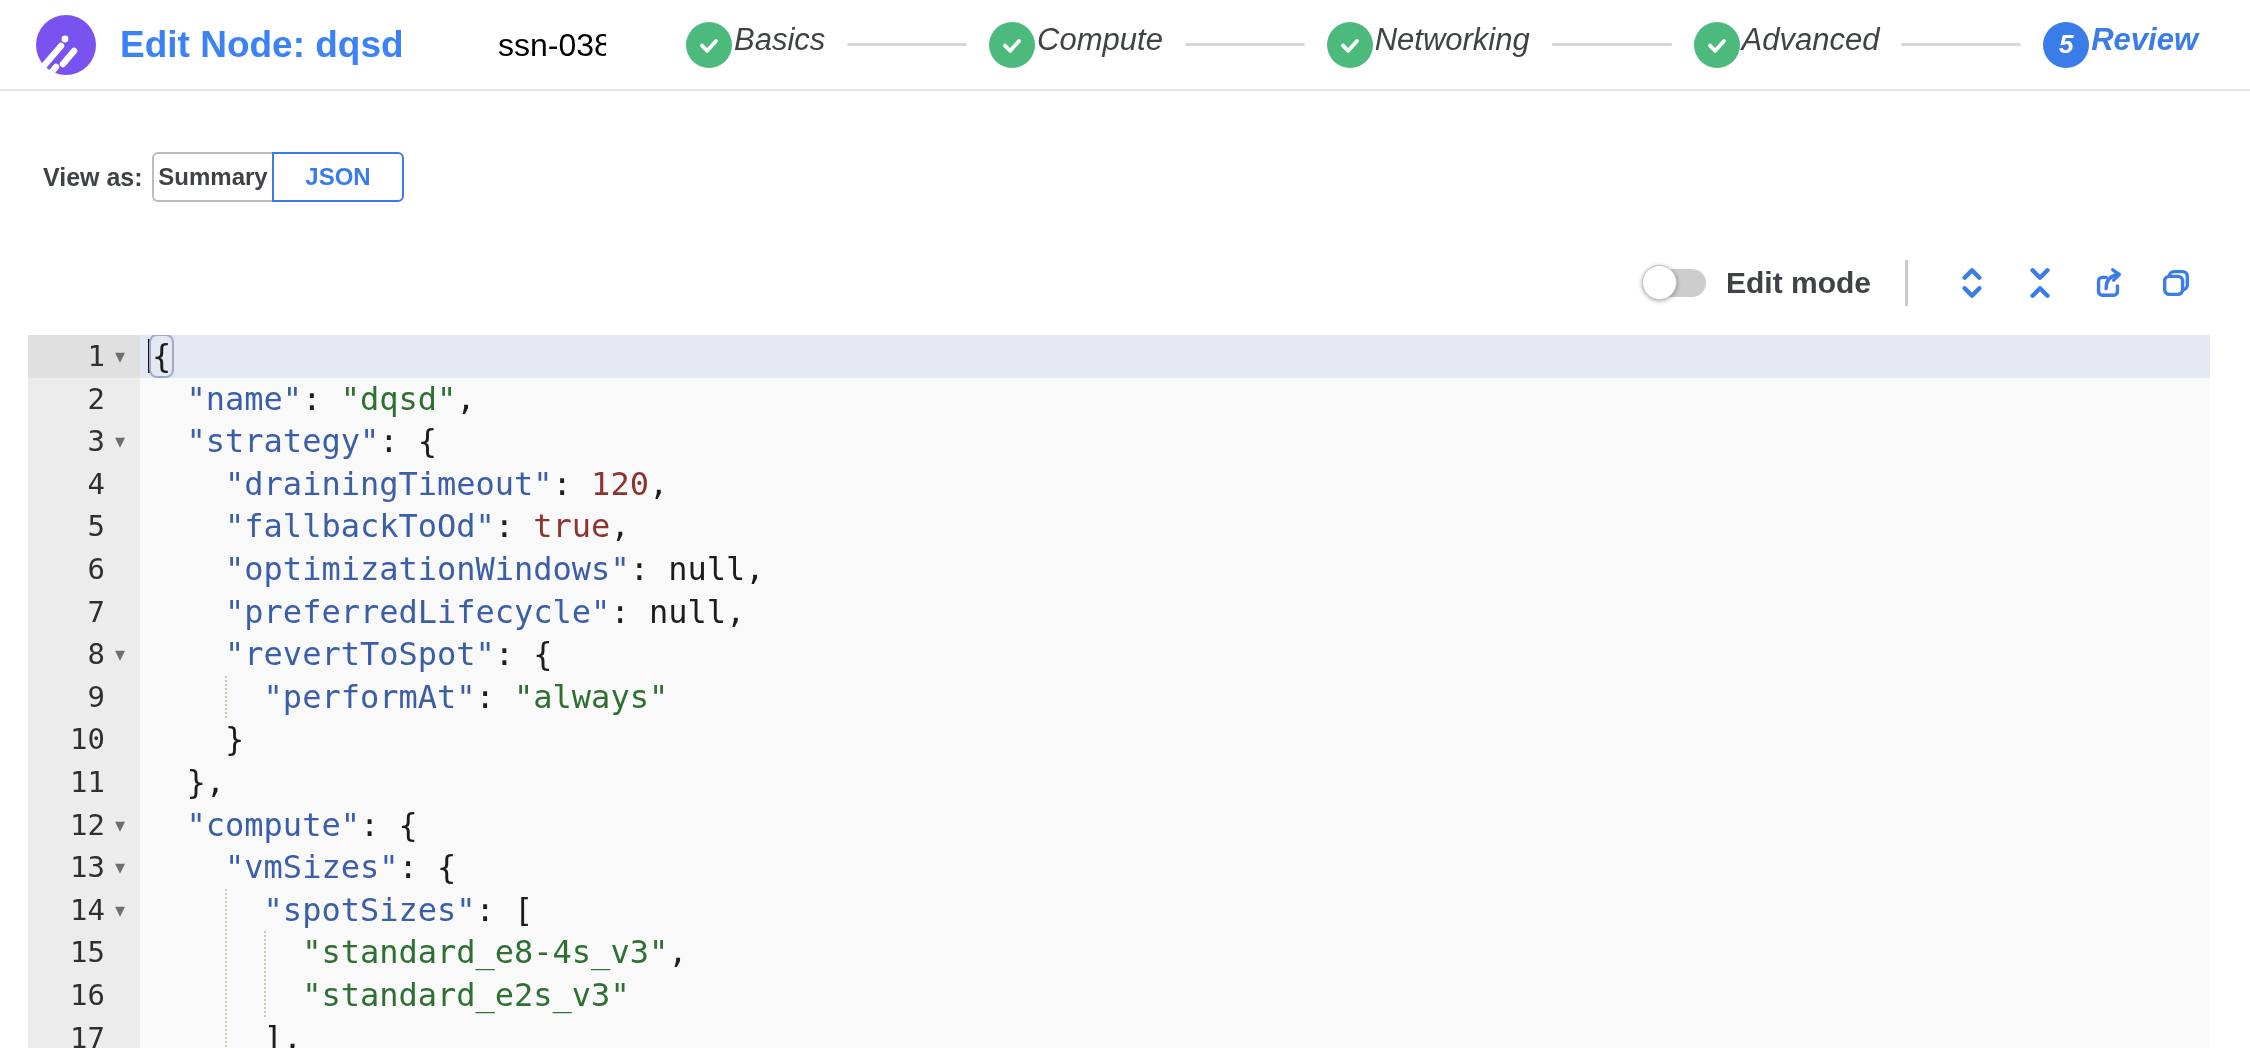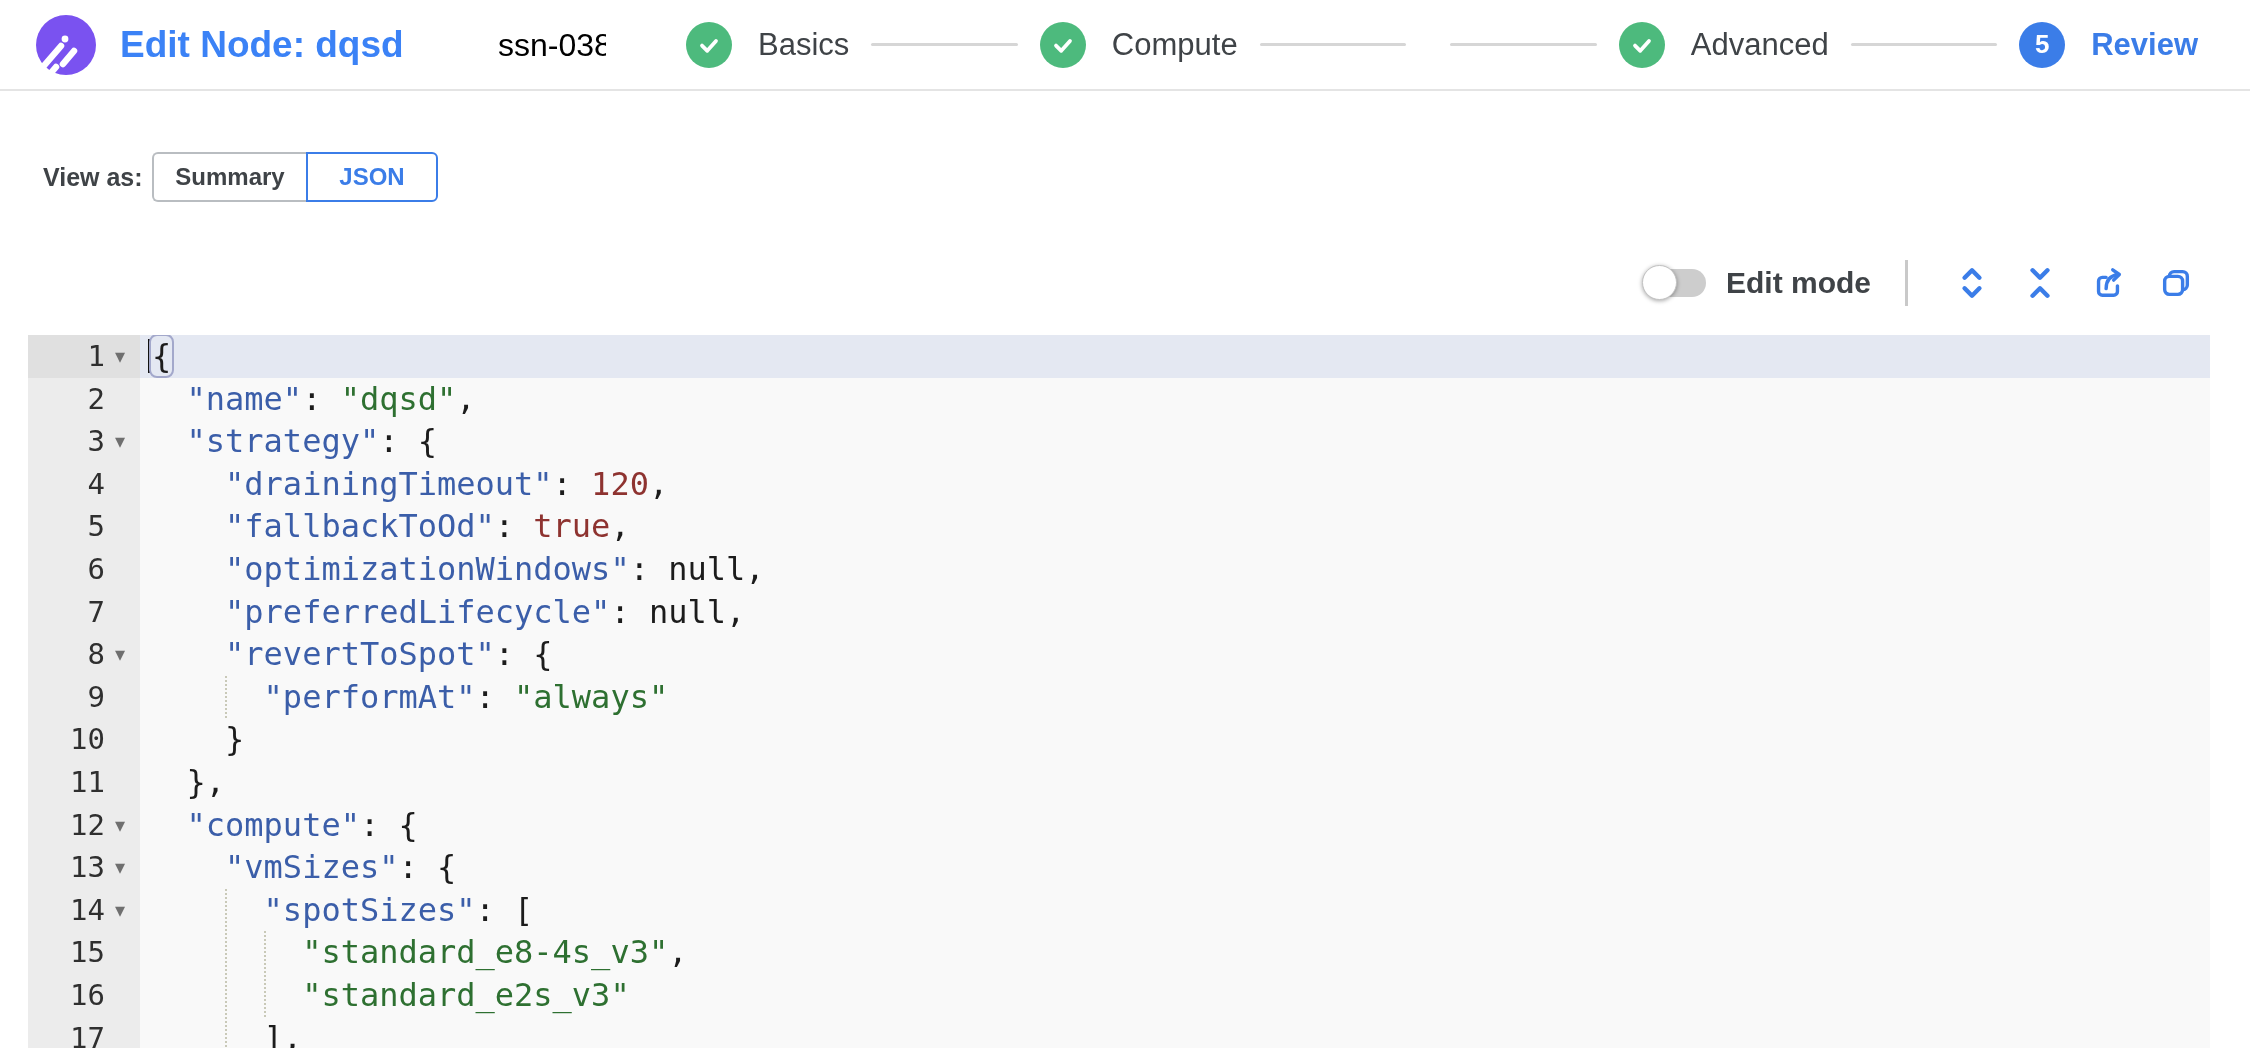--- a/index.html
+++ b/index.html
@@ -12,37 +12,37 @@
   .logo { position:absolute; left:34px; top:13px; width:64px; height:64px; }
   .title { position:absolute; left:120px; top:0; height:89px; line-height:89px;
            font-size:37px; font-weight:700; color:#3b82f6; white-space:nowrap; }
   .subtitle { position:absolute; left:498px; top:0; height:89px; line-height:91px;
               font-size:32px; font-weight:400; color:#000000; white-space:nowrap;
               width:108px; overflow:hidden; }
 
   
   .stepper { position:absolute; left:686px; top:0; right:52px; height:89px;
              display:flex; align-items:center; }
-  .step { display:flex; align-items:center; gap:26px; flex:0 0 auto; }
+  .step { display:flex; align-items:flex-start; gap:2px; flex:0 0 auto;font-style:italic; }
   .step-circle { width:46px; height:46px; border-radius:50%; background:#4dba7d;
                  display:flex; align-items:center; justify-content:center; flex:0 0 auto; }
   .step-circle.current { background:#3b7de8; color:#fff; font-size:26px; font-weight:700; }
   .step-circle svg { width:28px; height:28px; }
   .step-label { font-size:31px; color:#3f4347; font-weight:500; white-space:nowrap; }
   .step.current .step-label { color:#3b7de8; font-weight:700; }
   .step-connector { flex:1 1 auto; height:3px; background:#d6d6d6; margin:0 22px;
                     min-width:40px; border-radius:2px; }
 
   
   .viewas-label { position:absolute; left:35px; top:163px; font-size:25px;
                   font-weight:700; color:#3f4347;margin-left:8px; }
   .seg-group { position:absolute; left:152px; top:152px; height:50px; display:flex; }
   .seg-btn { height:50px; display:flex; align-items:center; justify-content:center;
              background:#fff; font-size:24px; font-weight:700; cursor:pointer; }
-  .seg-btn.summary { width:154px; border:2px solid #b9bdc1; border-right:none;
+  .seg-btn.summary { width:120px; border:2px solid #b9bdc1; border-right:none;
                      border-radius:6px 0 0 6px; color:#3f4347; }
   .seg-btn.json { width:132px; border:2px solid #3b7de8; border-radius:0 6px 6px 0;
                   color:#3b7de8; }
 
   
   .toolbar { position:absolute; top:248px; left:28px; width:2182px; height:70px;
              display:flex; justify-content:flex-end; align-items:center; }
   .toggle { position:relative; width:62px; height:28px; border-radius:14px;
             background:#cdcdcd; margin-right:20px; cursor:pointer; flex:0 0 auto; }
   .toggle .knob { position:absolute; left:-2px; top:-4px; width:35px; height:35px;
@@ -107,20 +107,28 @@
       <div class="step-connector"></div>
       <div class="step">
         <div class="step-circle">
           <svg viewBox="0 0 24 24">
             <polyline points="6,12.5 10.5,17 18,8.5" fill="none" stroke="#fff" stroke-width="3.2" stroke-linecap="round" stroke-linejoin="round"></polyline>
           </svg>
         </div>
         <span class="step-label">Compute</span>
       </div>
       <div class="step-connector"></div>
+      <div class="step">
+        <div class="step-circle">
+          <svg viewBox="0 0 24 24">
+            <polyline points="6,12.5 10.5,17 18,8.5" fill="none" stroke="#fff" stroke-width="3.2" stroke-linecap="round" stroke-linejoin="round"></polyline>
+          </svg>
+        </div>
+        <span class="step-label">Networking</span>
+      </div>
       <div class="step-connector"></div>
       <div class="step">
         <div class="step-circle">
           <svg viewBox="0 0 24 24">
             <polyline points="6,12.5 10.5,17 18,8.5" fill="none" stroke="#fff" stroke-width="3.2" stroke-linecap="round" stroke-linejoin="round"></polyline>
           </svg>
         </div>
         <span class="step-label">Advanced</span>
       </div>
       <div class="step-connector"></div>

